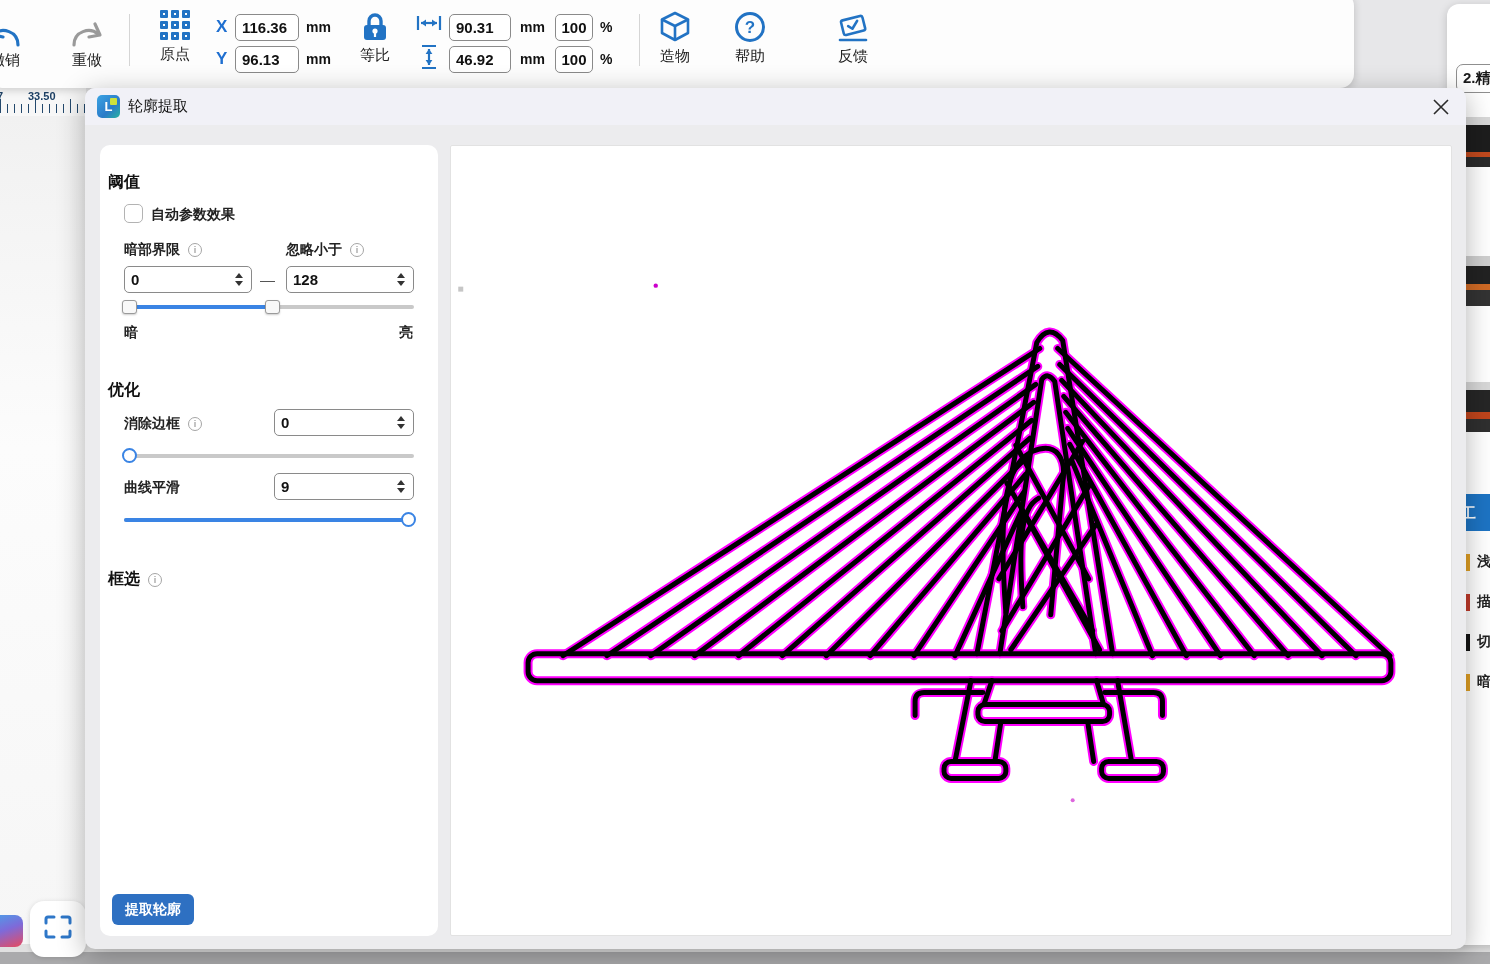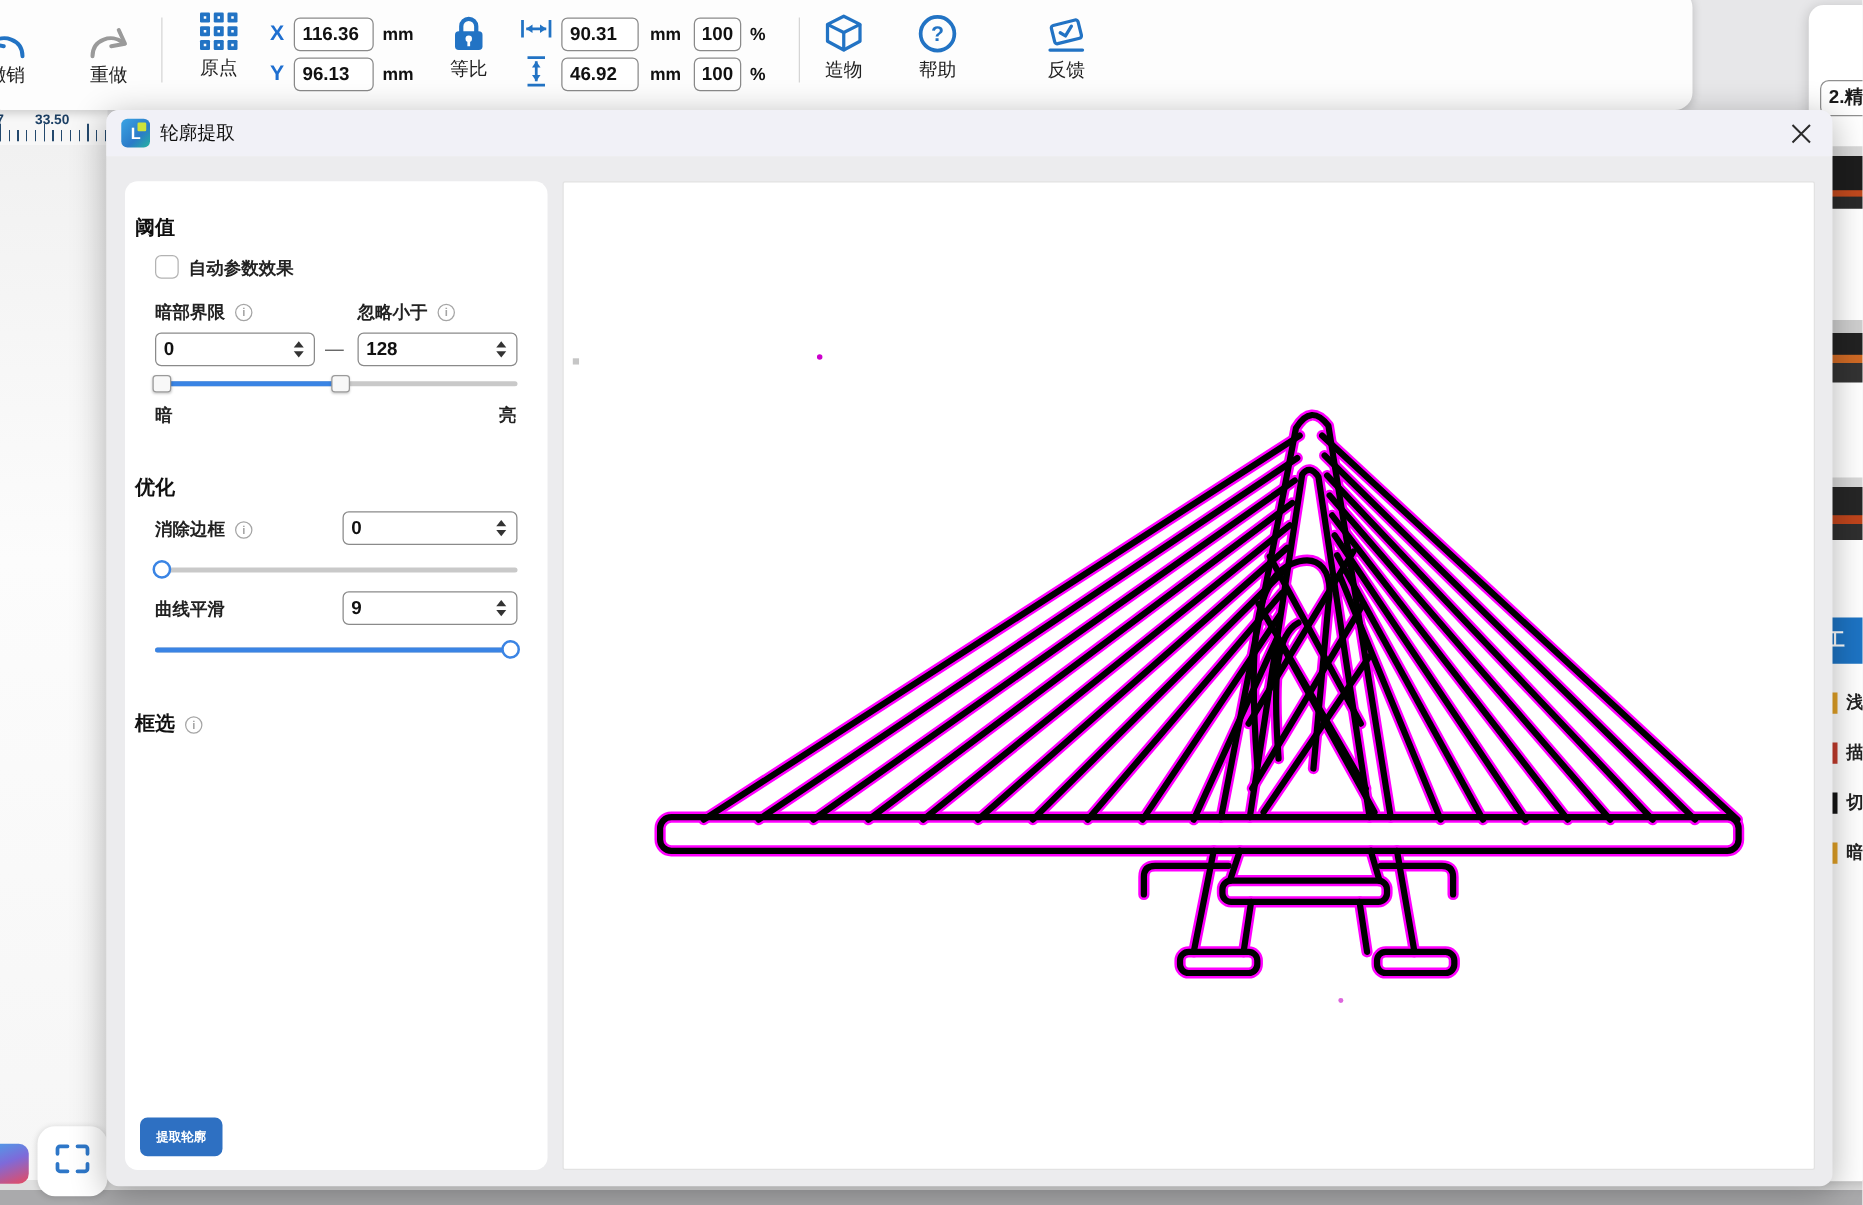--- a/index.html
+++ b/index.html
@@ -99,21 +99,21 @@
   .slider-fill { position:absolute; top:0; height:4px; background:#3a84e4; border-radius:2px; }
   .handle-sq { position:absolute; top:-5px; width:15px; height:14px; background:#f8f8f8;
     border:1px solid #9a9a9a; border-radius:3px; box-shadow:0 1px 2px rgba(0,0,0,.2); }
   .handle-circ { position:absolute; top:-6px; width:15px; height:15px; background:#fff;
     border:2px solid #3a84e4; border-radius:50%; }
   .clear-btn { position:absolute; left:24px; width:290px; height:31px; background:#fff;
     border:1px solid #c9c9c9; border-radius:8px; font-family:"Liberation Sans",sans-serif;
     font-size:14px; font-weight:600; color:#222; }
   .extract-btn { position:absolute; left:12px; bottom:11px; height:31px; padding:0 13px;
     background:#2e70c2; border:0; border-radius:6px; color:#fff; font-family:"Liberation Sans",sans-serif;
-    font-size:10px; font-weight:600; }
+    font-size:14px; font-weight:600; }
 
   
   .preview { position:absolute; left:365px; top:57px; width:1002px; height:791px;
     background:#fff; border:1px solid #e2e2e2; border-radius:2px; }
   .preview svg { display:block; width:100%; height:100%; }
 </style>
 </head>
 <body>
 
 <div class="canvas-left"></div>

